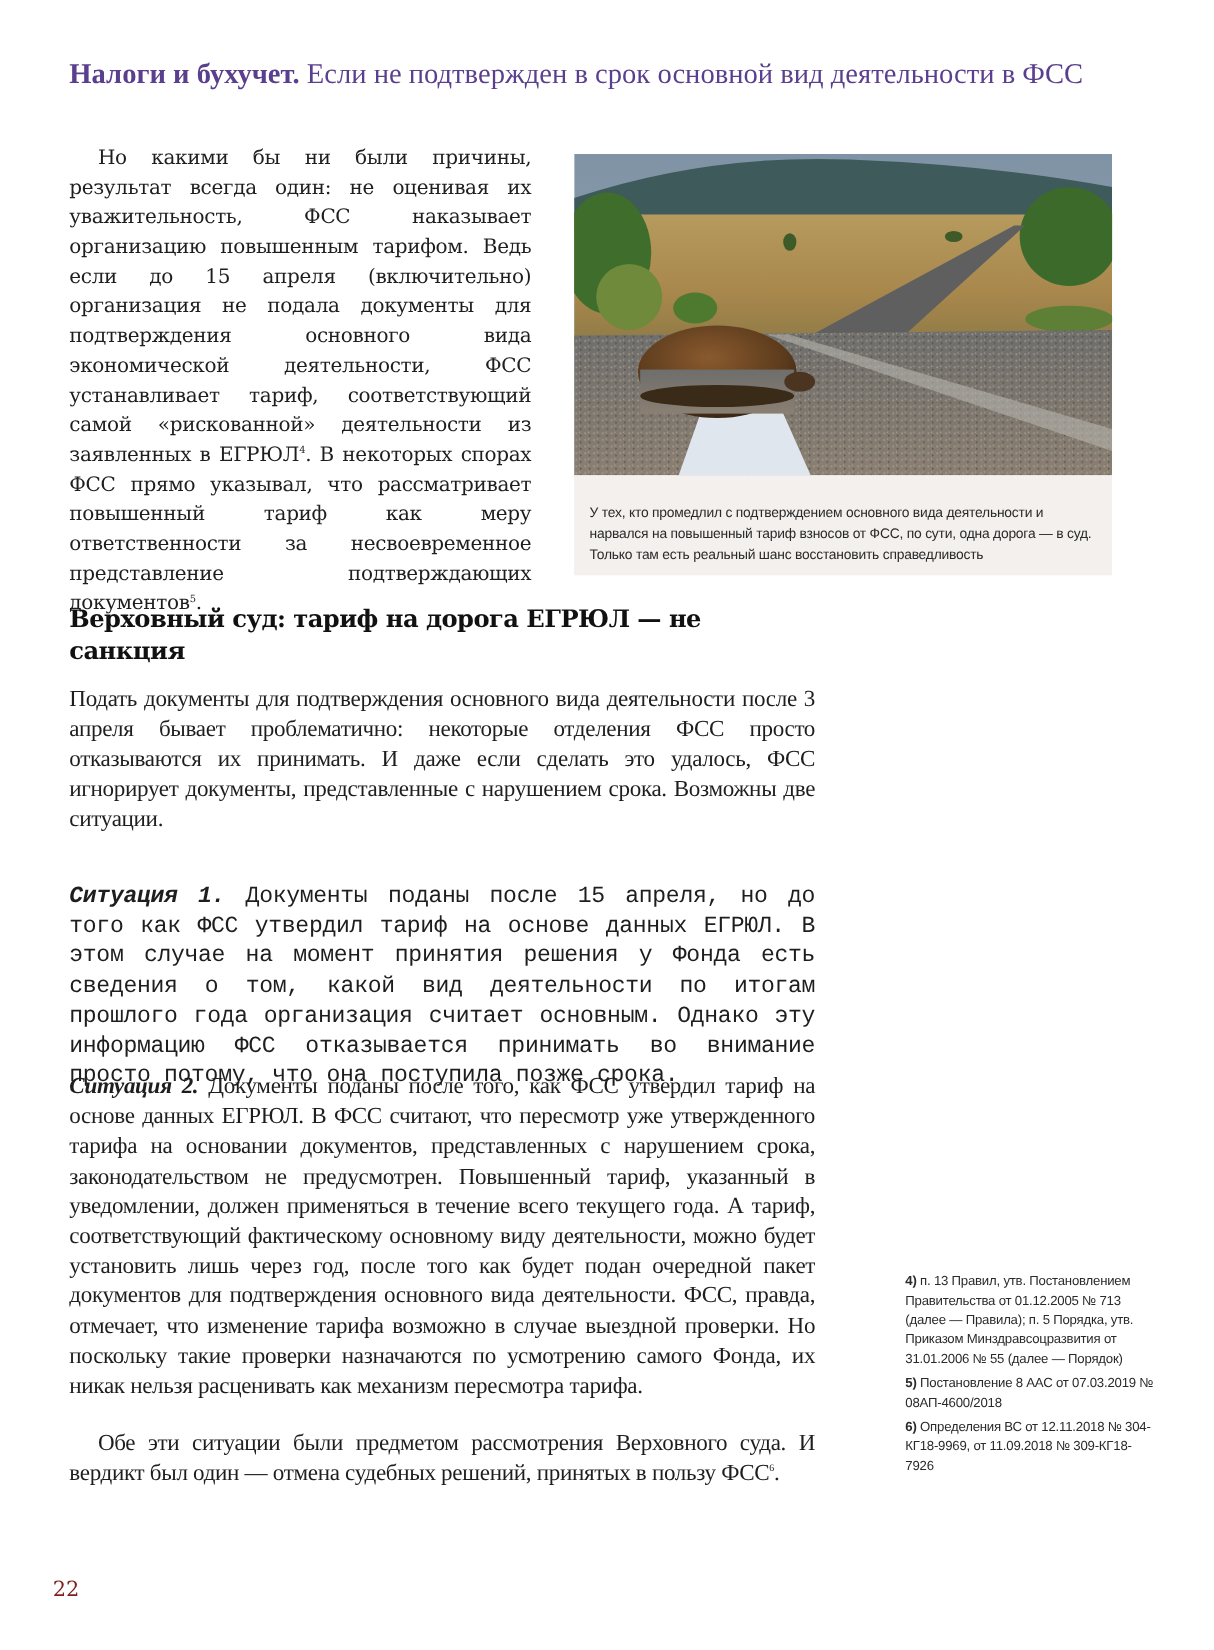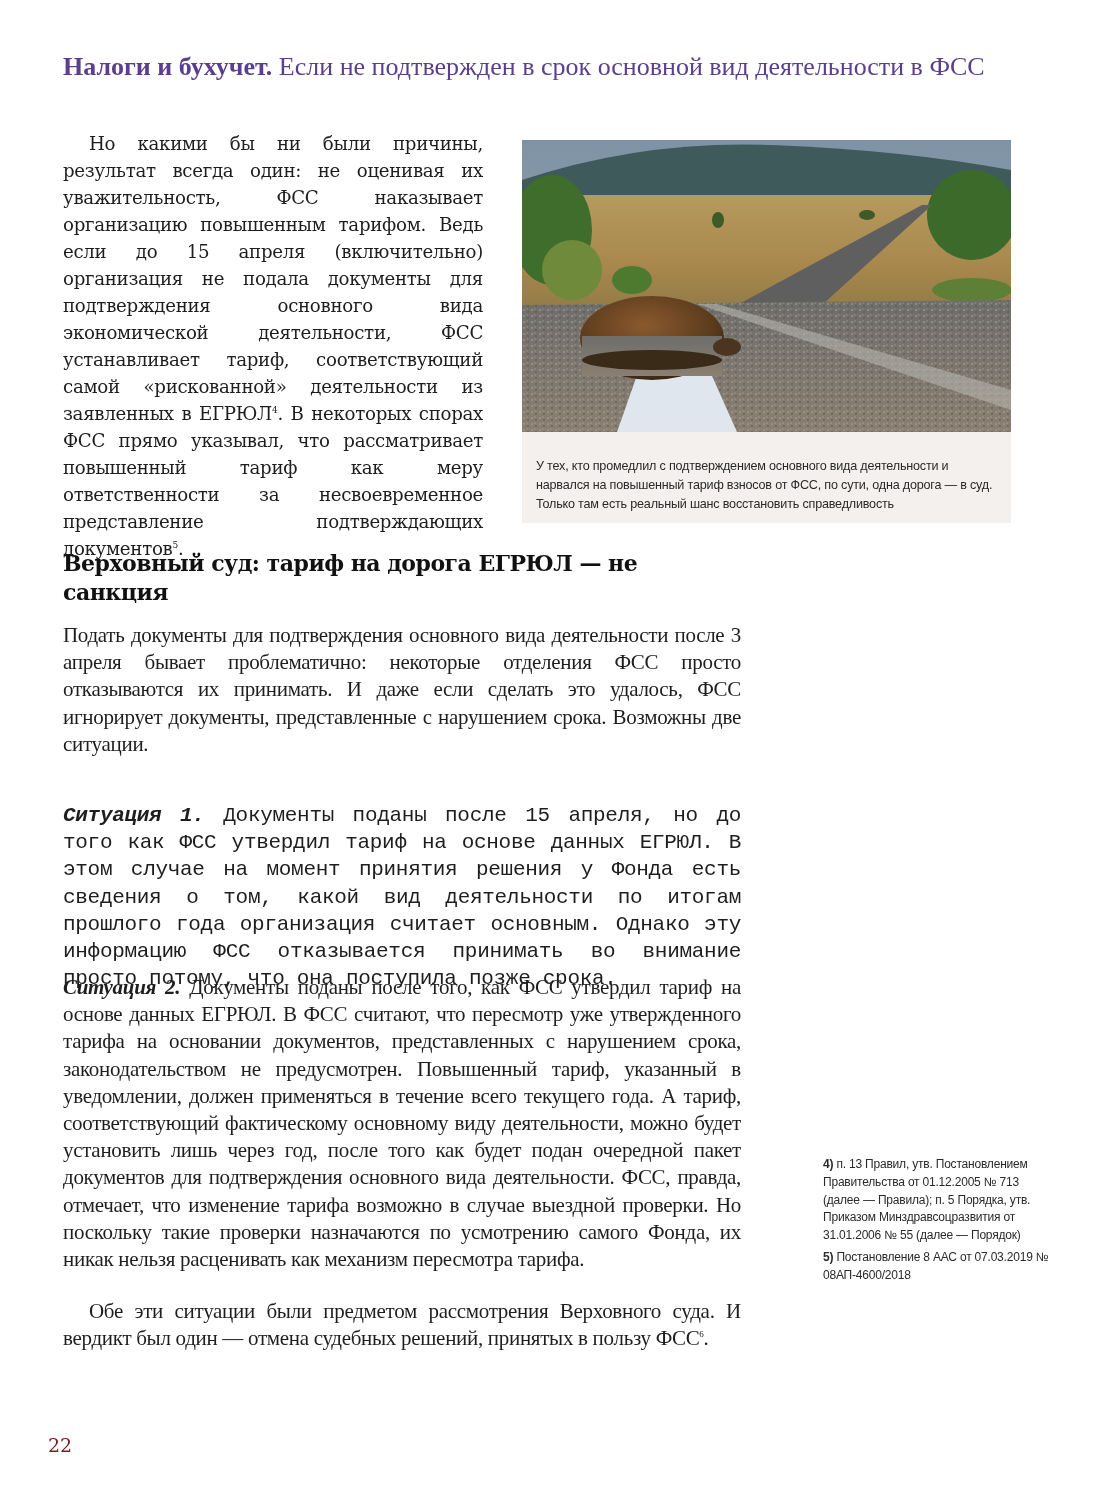--- a/index.html
+++ b/index.html
@@ -136,15 +136,16 @@
   <p><span class="sit-label">Ситуация 2.</span><span> Документы поданы после того, как ФСС утвердил тариф на основе данных ЕГРЮЛ. В ФСС считают, что пересмотр уже утвержденного тарифа на основании документов, представленных с нарушением срока, законодательством не предусмотрен. Повышенный тариф, указанный в уведомлении, должен применяться в течение всего текущего года. А тариф, соответствующий фактическому основному виду деятельности, можно будет установить лишь через год, после того как будет подан очередной пакет документов для подтверждения основного вида деятельности. ФСС, правда, отмечает, что изменение тарифа возможно в случае выездной проверки. Но поскольку такие проверки назначаются по усмотрению самого Фонда, их никак нельзя расценивать как механизм пересмотра тарифа.</span></p>
 </div>
 
 <div class="body concl">
   <p><span>Обе эти ситуации были предметом рассмотрения Верховного суда. И вердикт был один — отмена судебных решений, принятых в пользу ФСС</span><sup>6</sup><span>.</span></p>
 </div>
 
 <div class="footnotes">
   <p class="fn"><span class="fn-num">4)</span><span> п. 13 Правил, утв. Постановлением Правительства от 01.12.2005 № 713 (далее — Правила); п. 5 Порядка, утв. Приказом Минздравсоцразвития от 31.01.2006 № 55 (далее — Порядок)</span></p>
   <p class="fn"><span class="fn-num">5)</span><span> Постановление 8 ААС от 07.03.2019 № 08АП-4600/2018</span></p>
+  <p class="fn"><span class="fn-num">6)</span><span> Определения ВС от 12.11.2018 № 304-КГ18-9969, от 11.09.2018 № 309-КГ18-7926</span></p>
 </div>
 
 <div class="page-number">22</div>
 
 </body></html>

